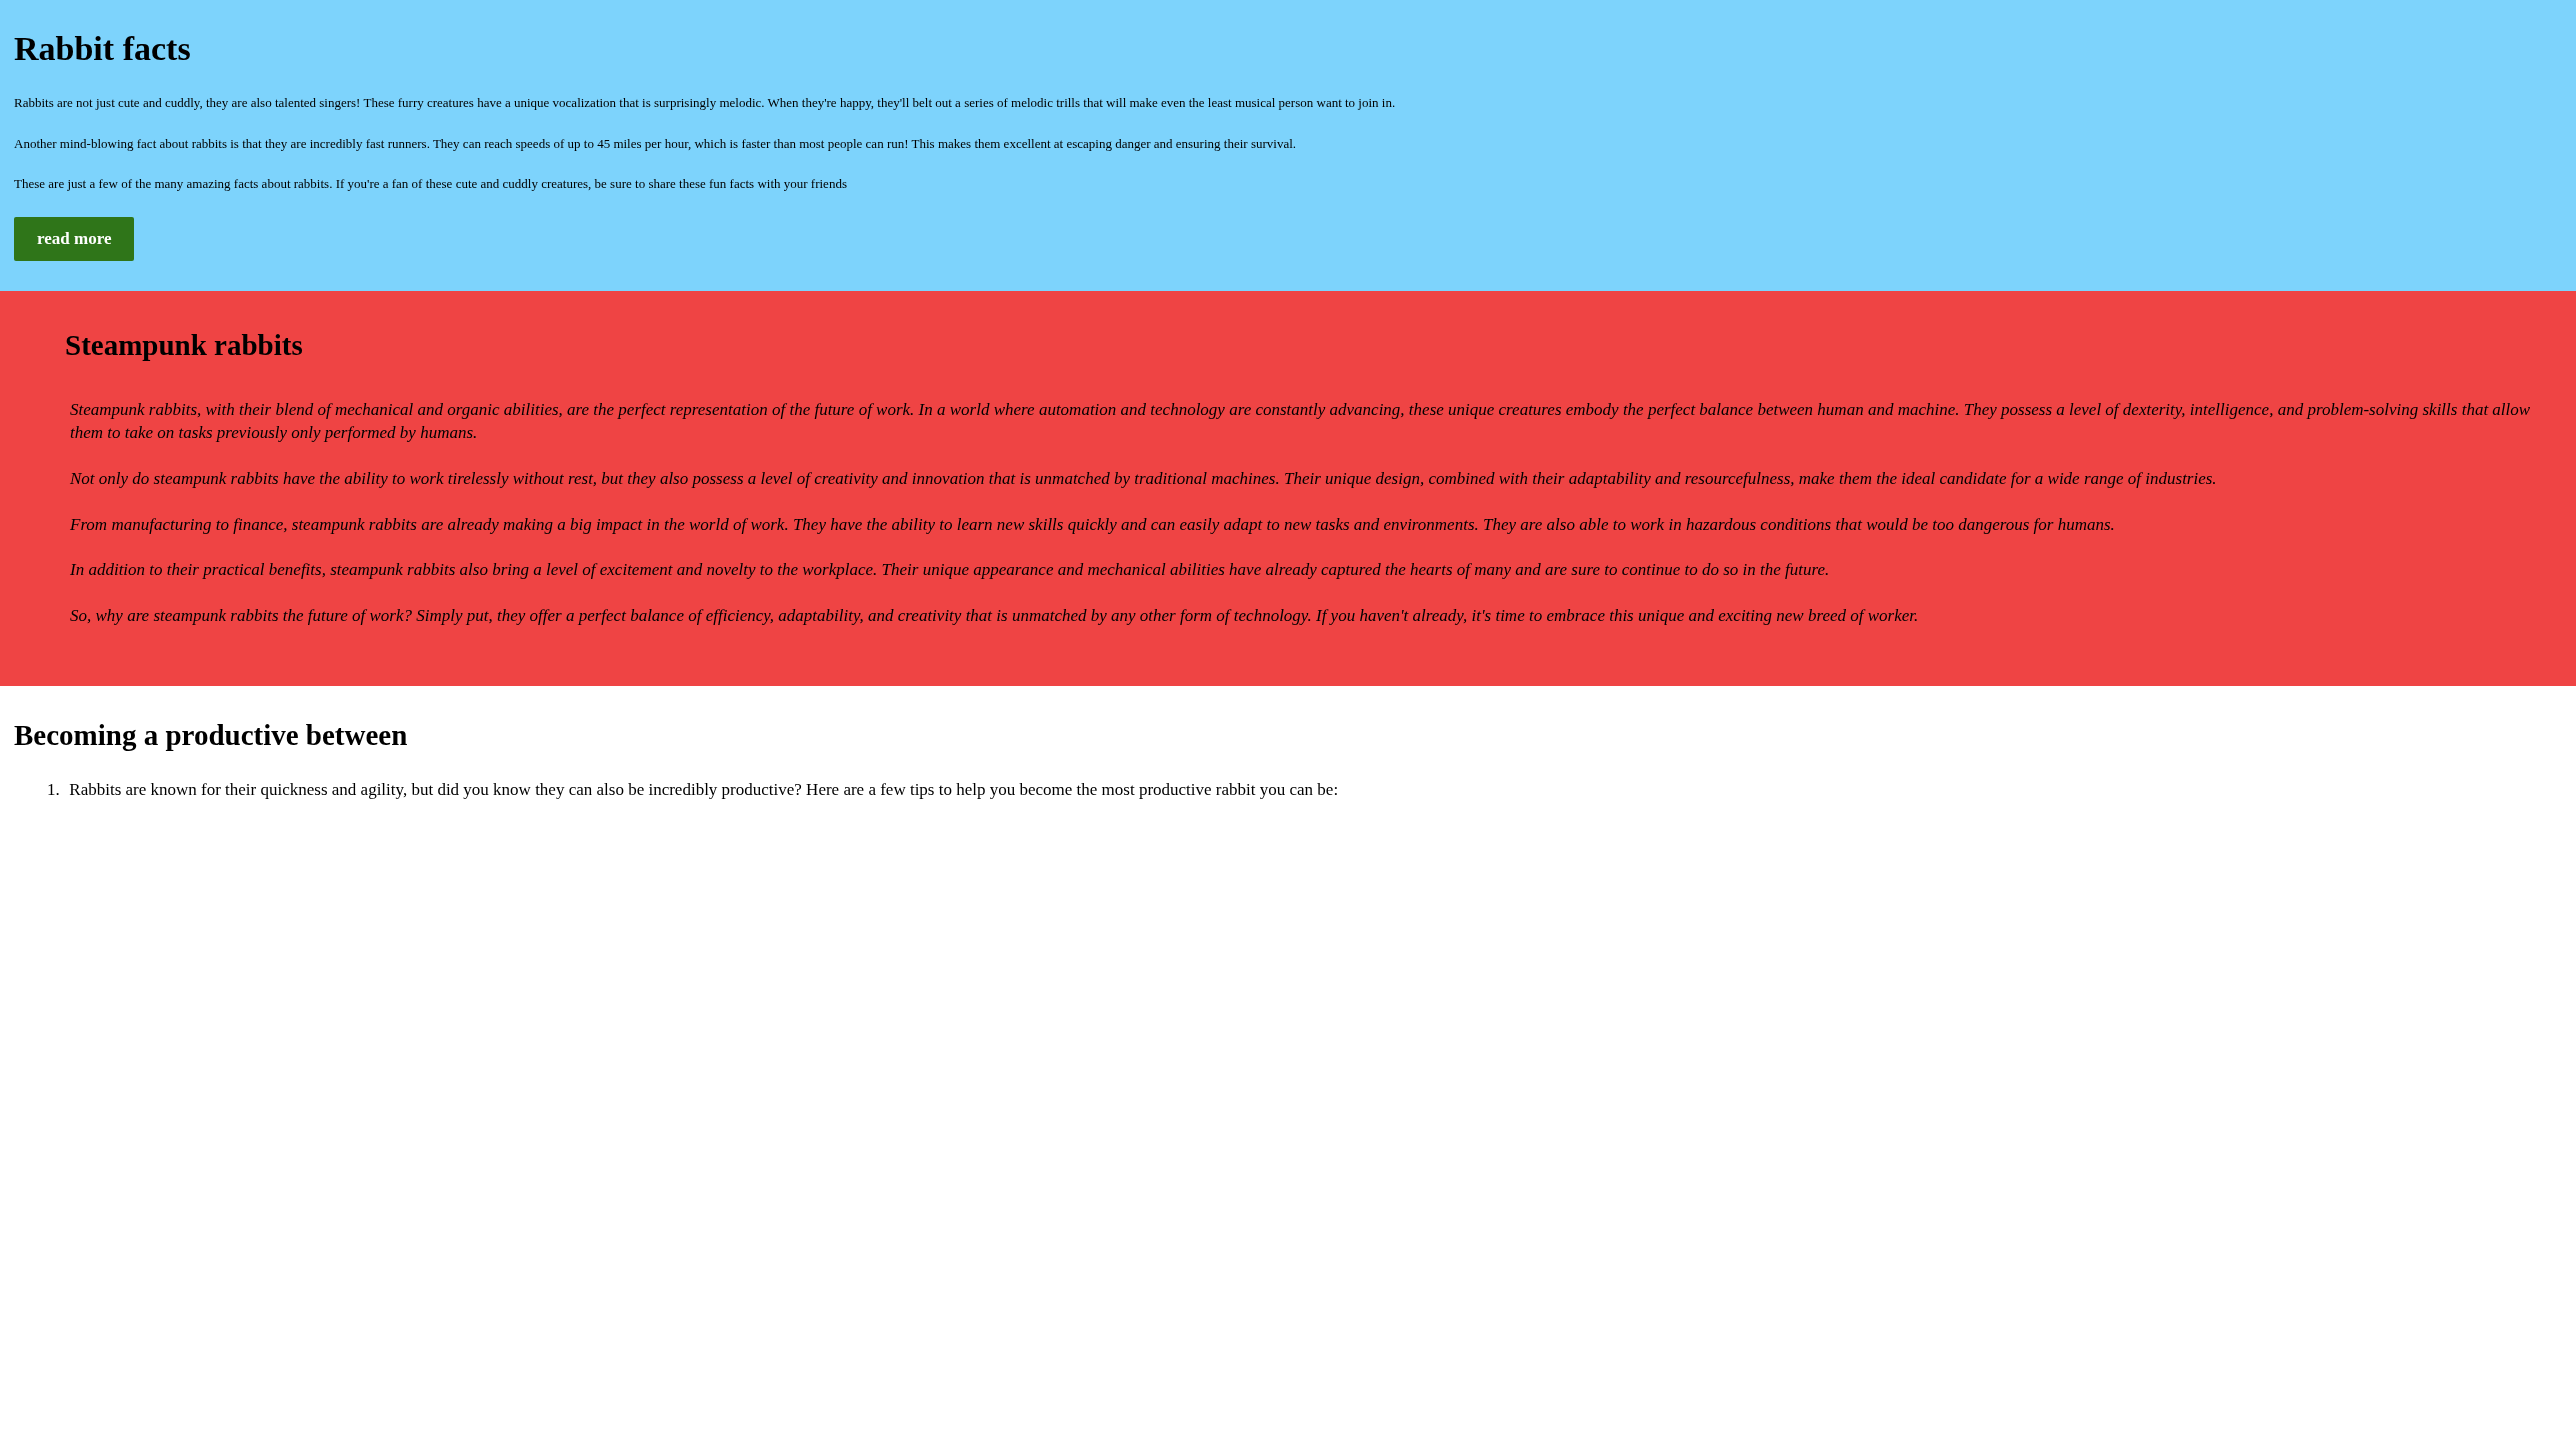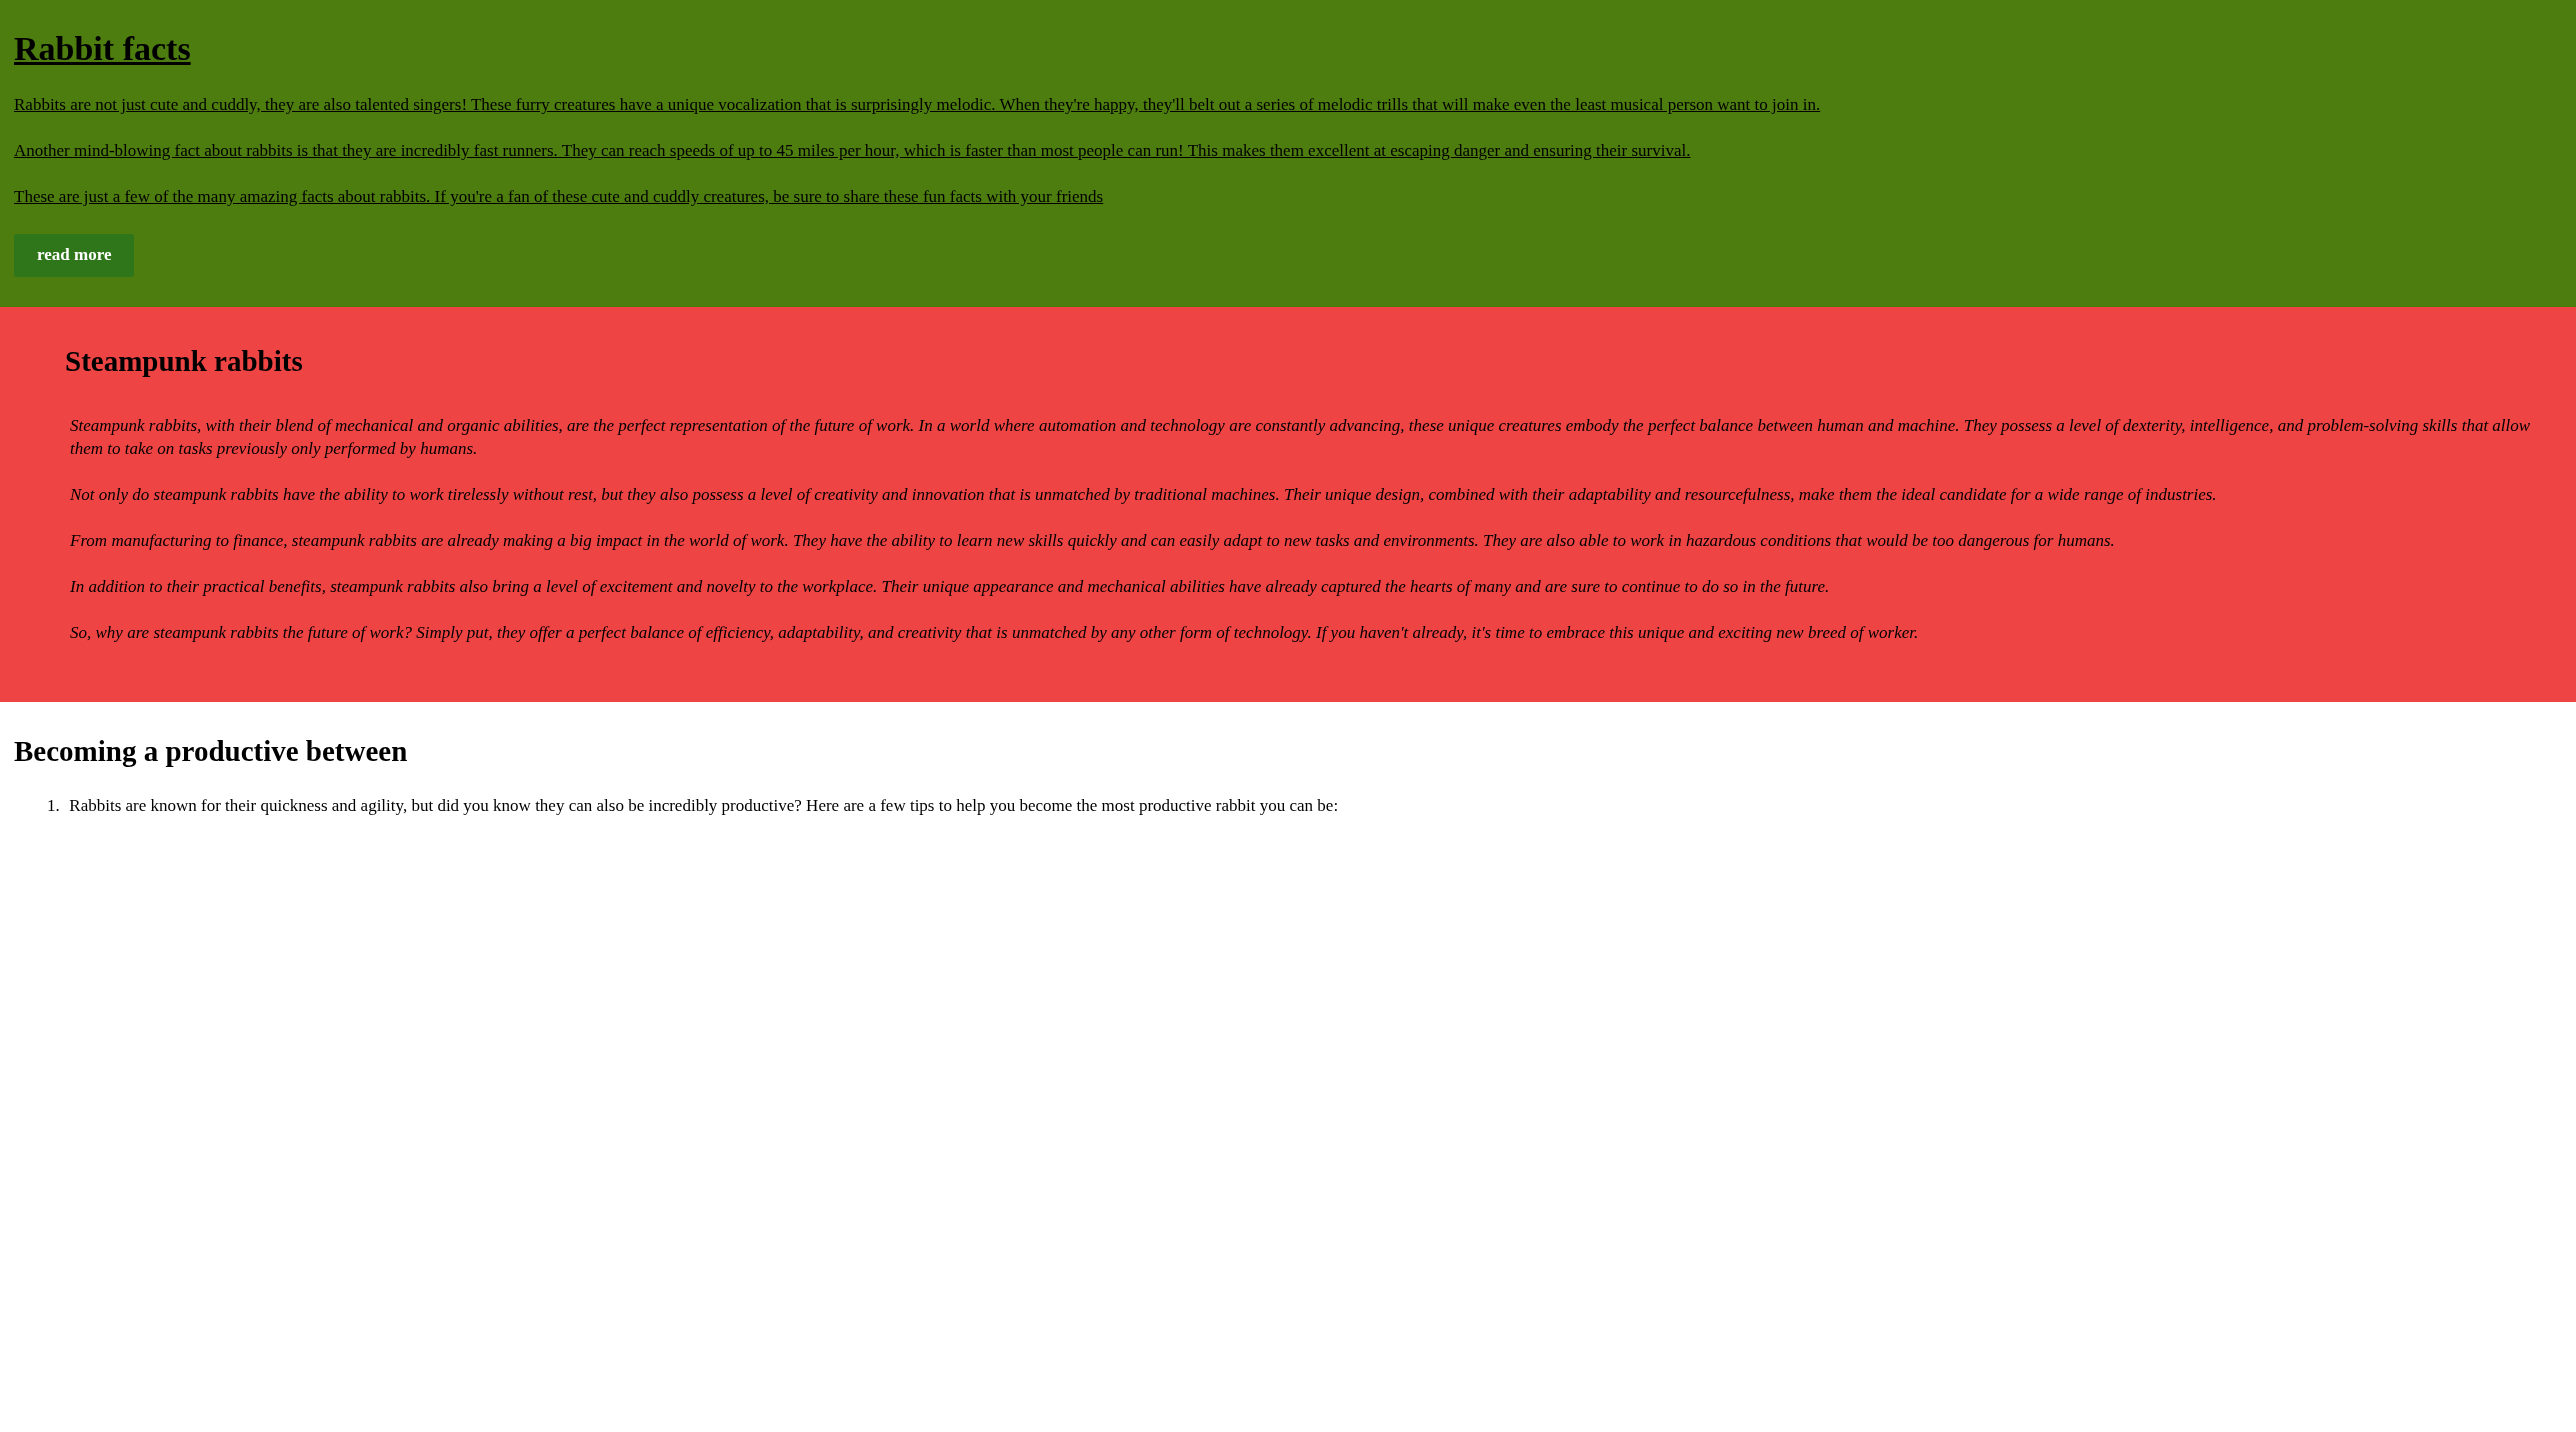--- a/index.html
+++ b/index.html
@@ -15,37 +15,36 @@
     width: 2576px;
   }
   .page {
     width: 2576px;
     min-height: 1433px;
     box-sizing: border-box;
   }
 
   
   .facts-band {
-    background: #4d7c0f;
+    background: #7dd3fc;
     padding: 17.7px 14px 30px 14px;
     box-sizing: border-box;
-    text-decoration: underline;
   }
   .facts-band h1 {
     font-family: "Liberation Serif", "DejaVu Serif", serif;
     font-size: 34px;
     line-height: 1.1;
     font-weight: bold;
     margin: 12.4px 0 26.5px 0;
     padding: 0;
   }
   .facts-band p {
     margin: 0 0 23px 0;
     padding: 0;
-    font-size: 17px;
+    font-size: 13px;
     line-height: 1.35;
   }
   .read-more {
     display: inline-block;
     background: #2f7519;
     color: #ffffff;
     font-family: "Liberation Serif", "DejaVu Serif", serif;
     font-weight: bold;
     font-size: 17px;
     padding: 11.5px 23px;

